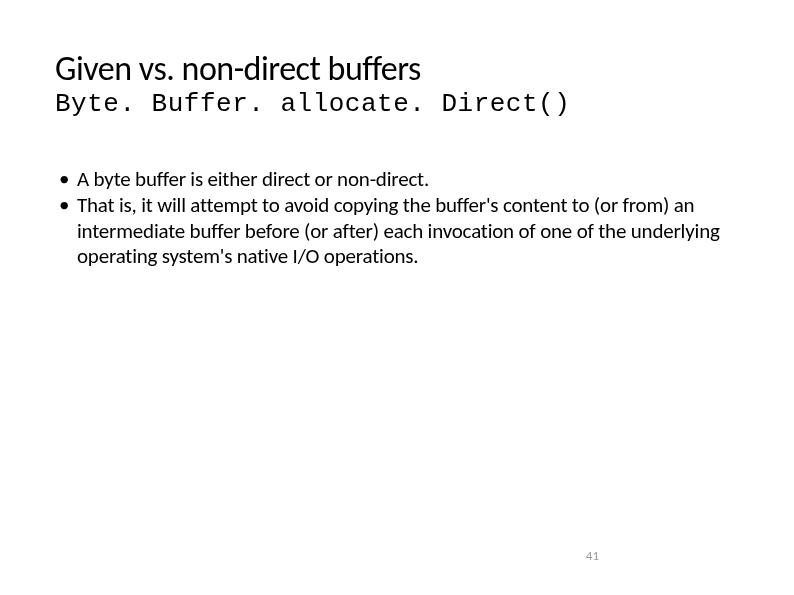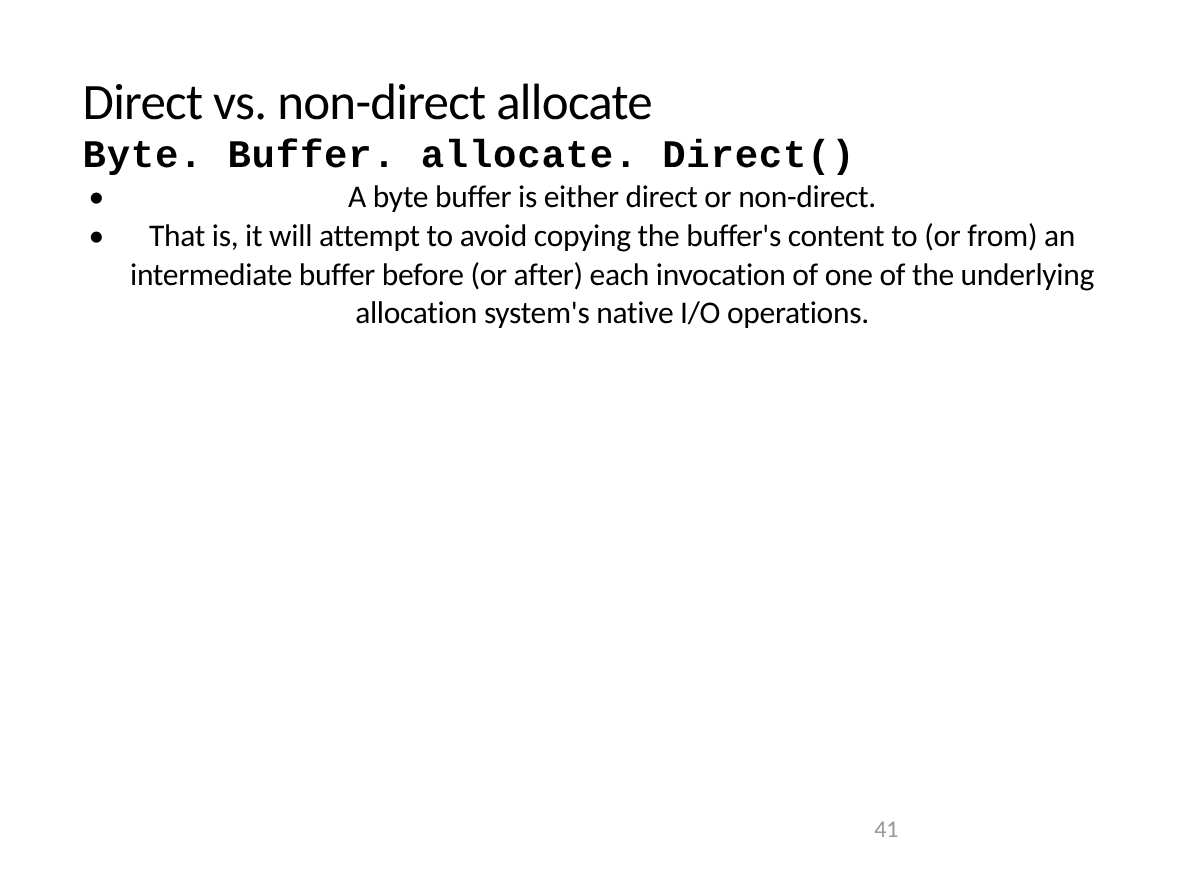--- a/index.html
+++ b/index.html
@@ -14,26 +14,26 @@
   }
   .title {
     font-size: 34px;
     font-weight: 400;
     line-height: 1.1;
     letter-spacing: -0.5px;
   }
   .subtitle {
     font-family: "Courier New", Courier, monospace;
     font-size: 26px;
-    font-weight: 700;
+    font-weight: 400;
     margin-top: 2px;
     letter-spacing: 0.5px;
   }
   .content {
-    text-align: center;
+    margin-top: 48px;
   }
   ul.bullets {
     list-style: none;
     padding-left: 4px;
   }
   ul.bullets li {
     position: relative;
     padding-left: 18px;
     font-size: 21px;
     line-height: 1.22;
@@ -43,30 +43,30 @@
     content: "•";
     position: absolute;
     left: 0;
     top: 0;
     font-size: 21px;
   }
   .page-number {
     position: absolute;
     bottom: 32px;
     right: 195px;
-    font-size: 16px;
+    font-size: 13px;
     color: #999999;
   }
 </style>
 </head>
 <body>
 
-<h1 class="title">Direct vs. non-direct allocate</h1>
+<h1 class="title">Given vs. non-direct buffers</h1>
 <div class="subtitle">Byte. Buffer. allocate. Direct()</div>
 
 <div class="content">
   <ul class="bullets">
     <li>A byte buffer is either direct or non-direct.</li>
-    <li>That is, it will attempt to avoid copying the buffer's content to (or from) an intermediate buffer before (or after) each invocation of one of the underlying allocation system's native I/O operations.</li>
+    <li>That is, it will attempt to avoid copying the buffer's content to (or from) an intermediate buffer before (or after) each invocation of one of the underlying operating system's native I/O operations.</li>
   </ul>
 </div>
 
 <div class="page-number">41</div>
 
 </body></html>

